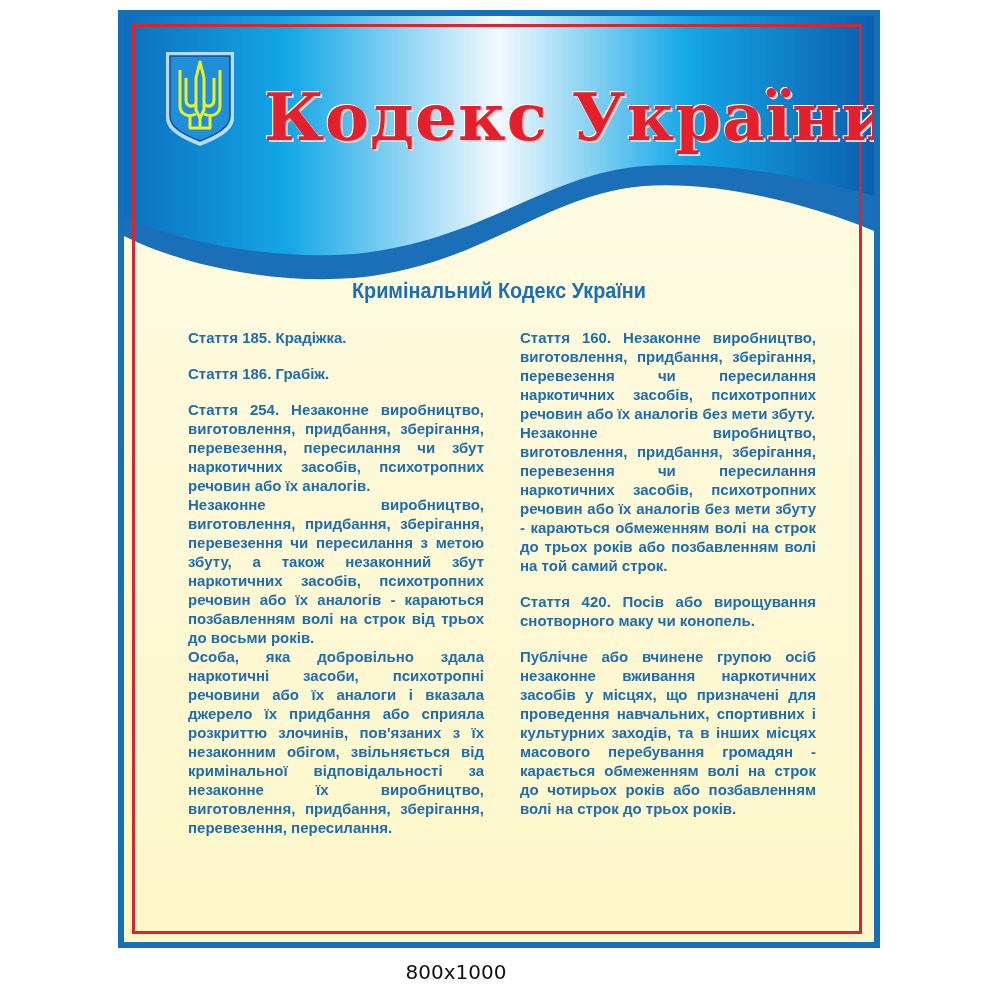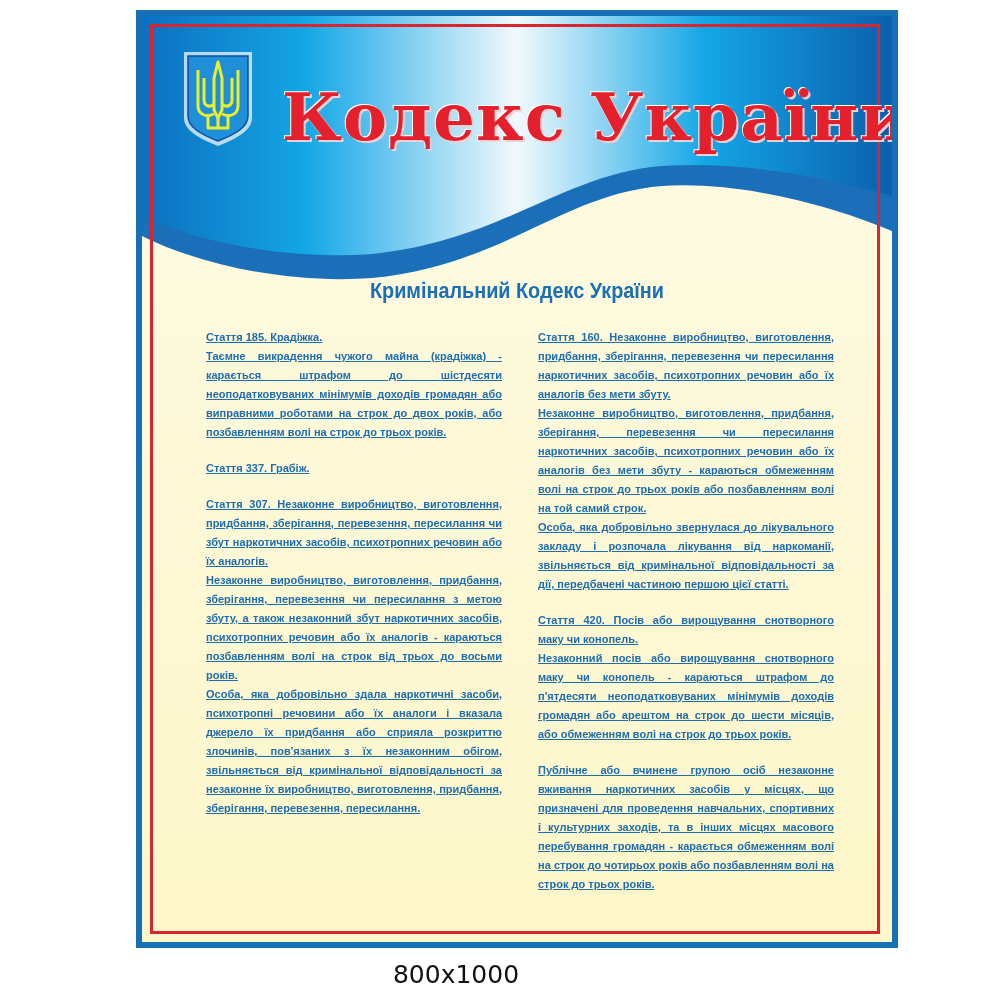--- a/index.html
+++ b/index.html
@@ -1,20 +1,20 @@
 <!DOCTYPE html>
 <html><head>
 <meta charset="utf-8">
 <style>
   * { box-sizing: border-box; margin: 0; padding: 0; }
   html, body { width: 1000px; height: 1000px; background: #ffffff; overflow: hidden; }
   body { position: relative; font-family: "Liberation Sans", sans-serif; }
 
   .poster {
-    position: absolute; left: 136px; top: 10px; width: 762px; height: 938px;
+    position: absolute; left: 118px; top: 10px; width: 762px; height: 938px;
     background: #1570b8;
   }
   .poster-inner {
     position: absolute; left: 6px; top: 6px; right: 6px; bottom: 6px;
     background: linear-gradient(180deg, #fdfbe6 0%, #fdf7c9 100%);
     overflow: hidden;
   }
   .header-bg {
     position: absolute; left: 0; top: 0; width: 100%; height: 300px;
   }
@@ -38,28 +38,27 @@
     color: #1c6fb6; transform: scaleX(0.9); transform-origin: center;
   }
   .columns {
     position: absolute; left: 64px; top: 312px; width: 628px;
     display: flex; justify-content: space-between;
   }
   .col { width: 296px; }
   .article { margin-bottom: 17px; }
   .article p {
     font-family: "Liberation Sans", sans-serif; font-weight: bold;
-    font-size: 11px; line-height: 19px; color: #1f6cae;
+    font-size: 15px; line-height: 19px; color: #1f6cae;
     text-align: justify;
-    text-decoration: underline;
   }
   .article p.art-title { font-weight: bold; }
   .size-label {
     position: absolute; left: 0; width: 912px; top: 960px; text-align: center;
-    font-family: "DejaVu Sans", sans-serif; font-size: 25px; color: #111111;
+    font-family: "DejaVu Sans", sans-serif; font-size: 20px; color: #111111;
   }
 </style>
 </head>
 <body>
 
 <div class="poster">
   <div class="poster-inner">
 
     <svg class="header-bg" viewBox="0 0 750 300" preserveAspectRatio="none">
       <defs>
@@ -91,40 +90,37 @@
       </g>
     </svg>
 
     <div class="main-title">Кодекс України</div>
     <div class="subtitle">Кримінальний Кодекс України</div>
 
     <div class="columns">
       <div class="col">
         <div class="article">
           <p class="art-title">Стаття 185. Крадіжка.</p>
-          <p>Таємне викрадення чужого майна (крадіжка) - карається штрафом до шістдесяти неоподатковуваних мінімумів доходів громадян або виправними роботами на строк до двох років, або позбавленням волі на строк до трьох років.</p>
         </div>
         <div class="article">
-          <p class="art-title">Стаття 337. Грабіж.</p>
+          <p class="art-title">Стаття 186. Грабіж.</p>
         </div>
         <div class="article">
-          <p class="art-title">Стаття 307. Незаконне виробництво, виготовлення, придбання, зберігання, перевезення, пересилання чи збут наркотичних засобів, психотропних речовин або їх аналогів.</p>
+          <p class="art-title">Стаття 254. Незаконне виробництво, виготовлення, придбання, зберігання, перевезення, пересилання чи збут наркотичних засобів, психотропних речовин або їх аналогів.</p>
           <p>Незаконне виробництво, виготовлення, придбання, зберігання, перевезення чи пересилання з метою збуту, а також незаконний збут наркотичних засобів, психотропних речовин або їх аналогів - караються позбавленням волі на строк від трьох до восьми років.</p>
           <p>Особа, яка добровільно здала наркотичні засоби, психотропні речовини або їх аналоги і вказала джерело їх придбання або сприяла розкриттю злочинів, пов'язаних з їх незаконним обігом, звільняється від кримінальної відповідальності за незаконне їх виробництво, виготовлення, придбання, зберігання, перевезення, пересилання.</p>
         </div>
       </div>
       <div class="col">
         <div class="article">
           <p class="art-title">Стаття 160. Незаконне виробництво, виготовлення, придбання, зберігання, перевезення чи пересилання наркотичних засобів, психотропних речовин або їх аналогів без мети збуту.</p>
           <p>Незаконне виробництво, виготовлення, придбання, зберігання, перевезення чи пересилання наркотичних засобів, психотропних речовин або їх аналогів без мети збуту - караються обмеженням волі на строк до трьох років або позбавленням волі на той самий строк.</p>
-          <p>Особа, яка добровільно звернулася до лікувального закладу і розпочала лікування від наркоманії, звільняється від кримінальної відповідальності за дії, передбачені частиною першою цієї статті.</p>
         </div>
         <div class="article">
           <p class="art-title">Стаття 420. Посів або вирощування снотворного маку чи конопель.</p>
-          <p>Незаконний посів або вирощування снотворного маку чи конопель - караються штрафом до п'ятдесяти неоподатковуваних мінімумів доходів громадян або арештом на строк до шести місяців, або обмеженням волі на строк до трьох років.</p>
         </div>
         <div class="article">
           <p>Публічне або вчинене групою осіб незаконне вживання наркотичних засобів у місцях, що призначені для проведення навчальних, спортивних і культурних заходів, та в інших місцях масового перебування громадян - карається обмеженням волі на строк до чотирьох років або позбавленням волі на строк до трьох років.</p>
         </div>
       </div>
     </div>
 
   </div>
 </div>
 

